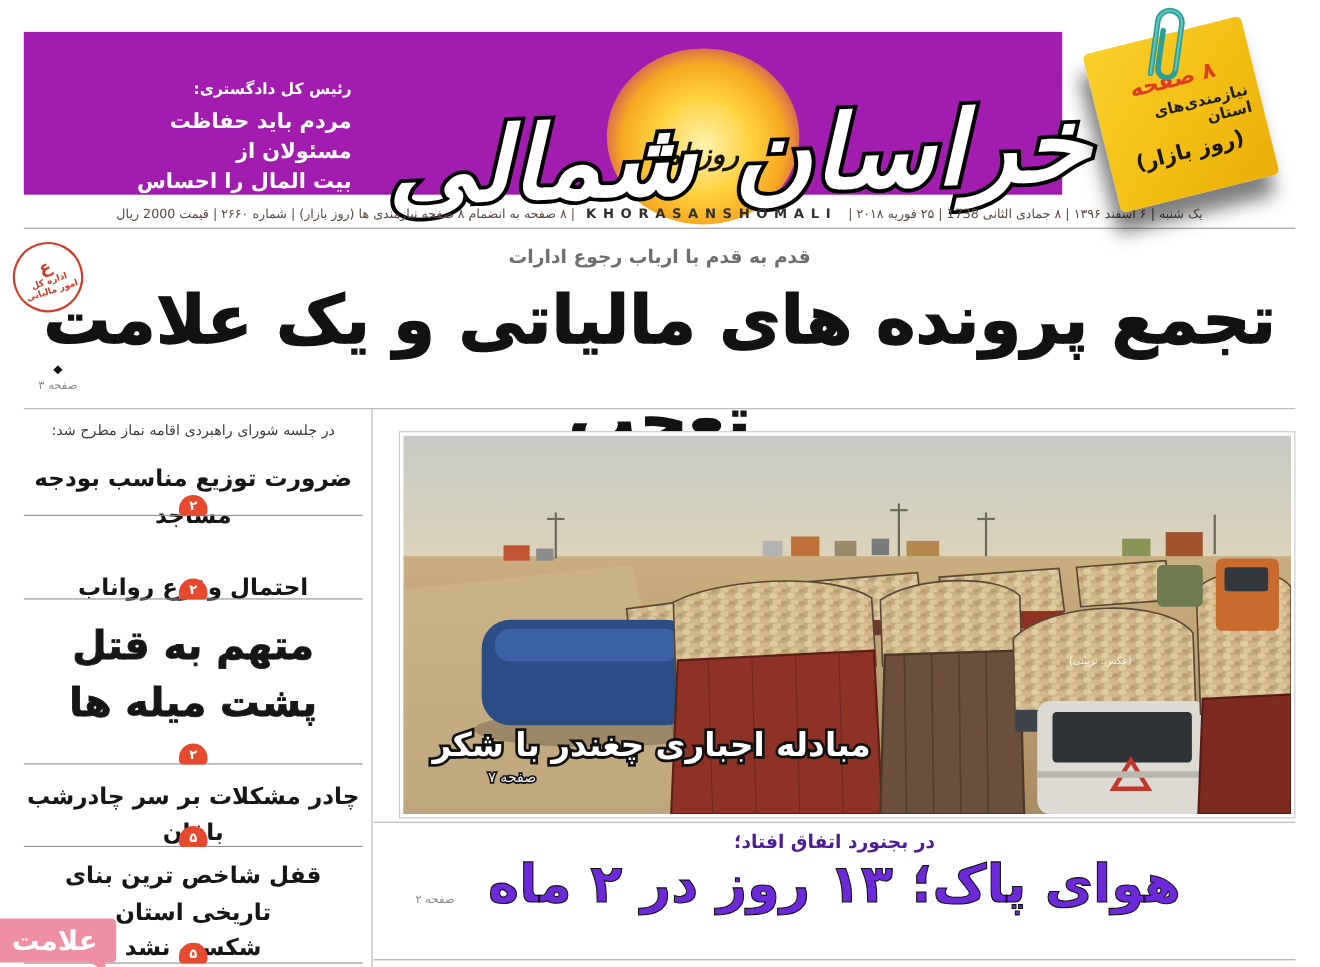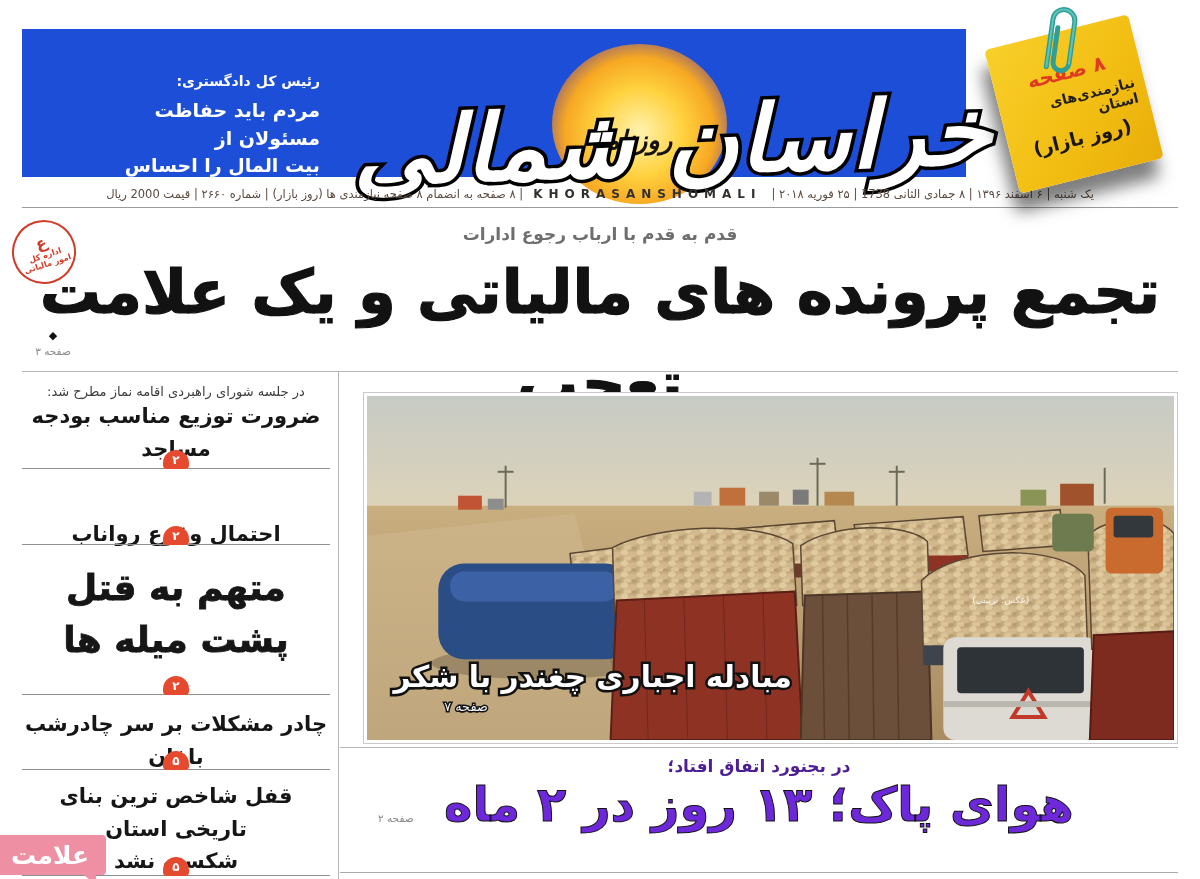--- a/index.html
+++ b/index.html
@@ -4,21 +4,21 @@
 <style>
   * { margin:0; padding:0; box-sizing:border-box; }
   body { background:#ffffff; font-family:"DejaVu Sans", sans-serif; }
   #page {
     position:relative; width:1200px; height:879px; background:#ffffff;
     overflow:hidden; direction:rtl;
   }
   
   .redbar {
     position:absolute; left:22px; top:29px; width:944px; height:148px;
-    background:#1d4ed8;
+    background:#a21caf;
   }
   .brief {
     position:absolute; left:48px; top:44px; width:250px; text-align:right;
     color:#fff; direction:rtl;
   }
   .brief .kicker { font-size:14px; font-weight:bold; margin-bottom:8px; }
   .brief .title  { font-size:19px; font-weight:bold; line-height:1.45; white-space:pre-line; }
   .brief .pref   { font-size:12px; margin-top:10px; }
   .sun {
     position:absolute; left:530px; top:15px; width:175px; height:160px; border-radius:50%;
@@ -63,21 +63,21 @@
   .lead-headline {
     position:absolute; left:22px; top:246px; width:1156px; text-align:center;
     font-size:61px; font-weight:900; color:#121212; line-height:1.5;
     -webkit-text-stroke:1.2px #121212;
   }
   .lead-pref { position:absolute; left:30px; top:330px; width:46px; text-align:center; color:#121212; }
   .lead-pref .d { font-size:11px; line-height:1; }
   .lead-pref .p { font-size:10.5px; color:#8a8a8a; margin-top:4px; }
   
   .sidebar-item { position:absolute; left:22px; width:308px; text-align:center; color:#161616; }
-  .sb-kicker { font-size:13px; color:#3c3c3c; margin-bottom:1px; }
+  .sb-kicker { font-size:13px; color:#3c3c3c; margin-bottom:20px; }
   .sb-title  { font-size:21px; font-weight:bold; line-height:1.55; white-space:pre-line; }
   .sb-title.big { font-size:36px; line-height:1.45; -webkit-text-stroke:.8px #161616; }
   .badge {
     position:absolute; left:163px; width:26px; height:19px; background:#e64a2e;
     border-radius:13px 13px 4px 4px; color:#fff; font-size:12px; font-weight:bold;
     display:flex; align-items:center; justify-content:center; z-index:2;
   }
   
   .photo-frame {
     position:absolute; left:363px; top:392px; width:815px; height:352px;

